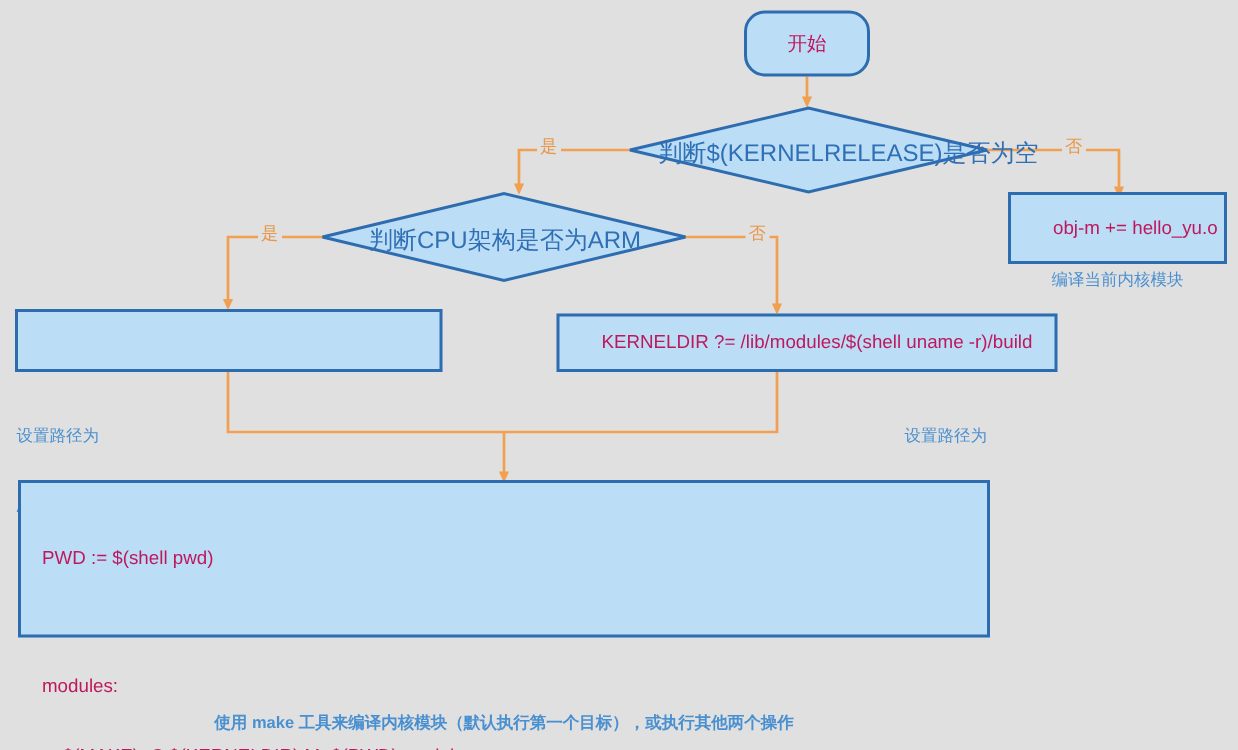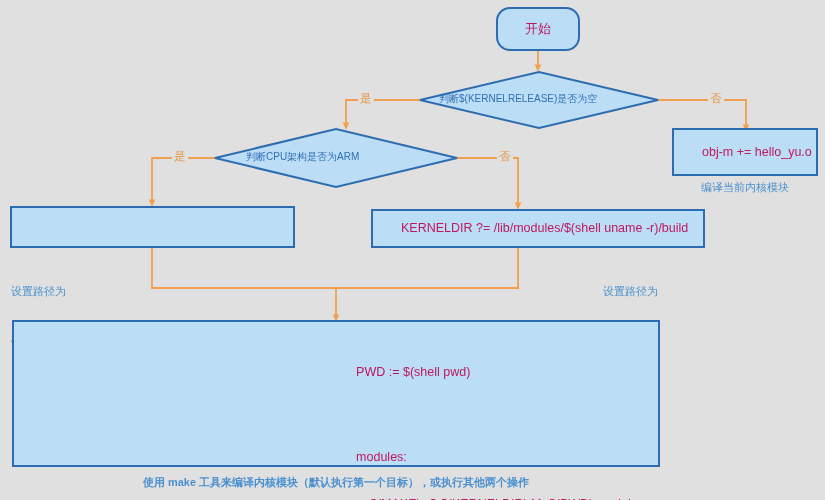--- a/index.html
+++ b/index.html
@@ -47,22 +47,22 @@
   .code-node {
     font-size: 12.5px;
     padding: 12px 14px;
     line-height: 1.25;
     white-space: pre;
     align-items: flex-start;
   }
   .diamond-label {
     position: absolute;
     color: #2f6fb5;
-    font-size: 10px;
-    text-align: left;
+    font-size: 16px;
+    text-align: center;
     white-space: nowrap;
     pointer-events: none;
   }
   .caption {
     position: absolute;
     color: #4a90d0;
     font-size: 11px;
     line-height: 1.42;
     white-space: pre;
   }
@@ -135,21 +135,21 @@
   <div>
     <span class="code-line">KERNELDIR ?= /lib/modules/$(shell uname -r)/build</span>
   </div>
 </div>
 <div class="caption right-align" style="left:458px; top:253px; width:200px;">
   <span class="code-line">设置路径为</span>
   <span class="code-line">当前系统正在使用的</span>
   <span class="code-line">内核源码的构建目录</span>
 </div>
 
-<div class="node code-node" style="left:12px; top:320px; width:648px; height:147px;justify-content:flex-end;">
+<div class="node code-node" style="left:12px; top:320px; width:648px; height:105px;">
   <div>
     <span class="code-line">PWD := $(shell pwd)</span>
     <span class="code-line"></span>
     <span class="code-line">modules:</span>
     <span class="code-line">    $(MAKE) -C $(KERNELDIR) M=$(PWD) modules</span>
     
     
     
     
     

